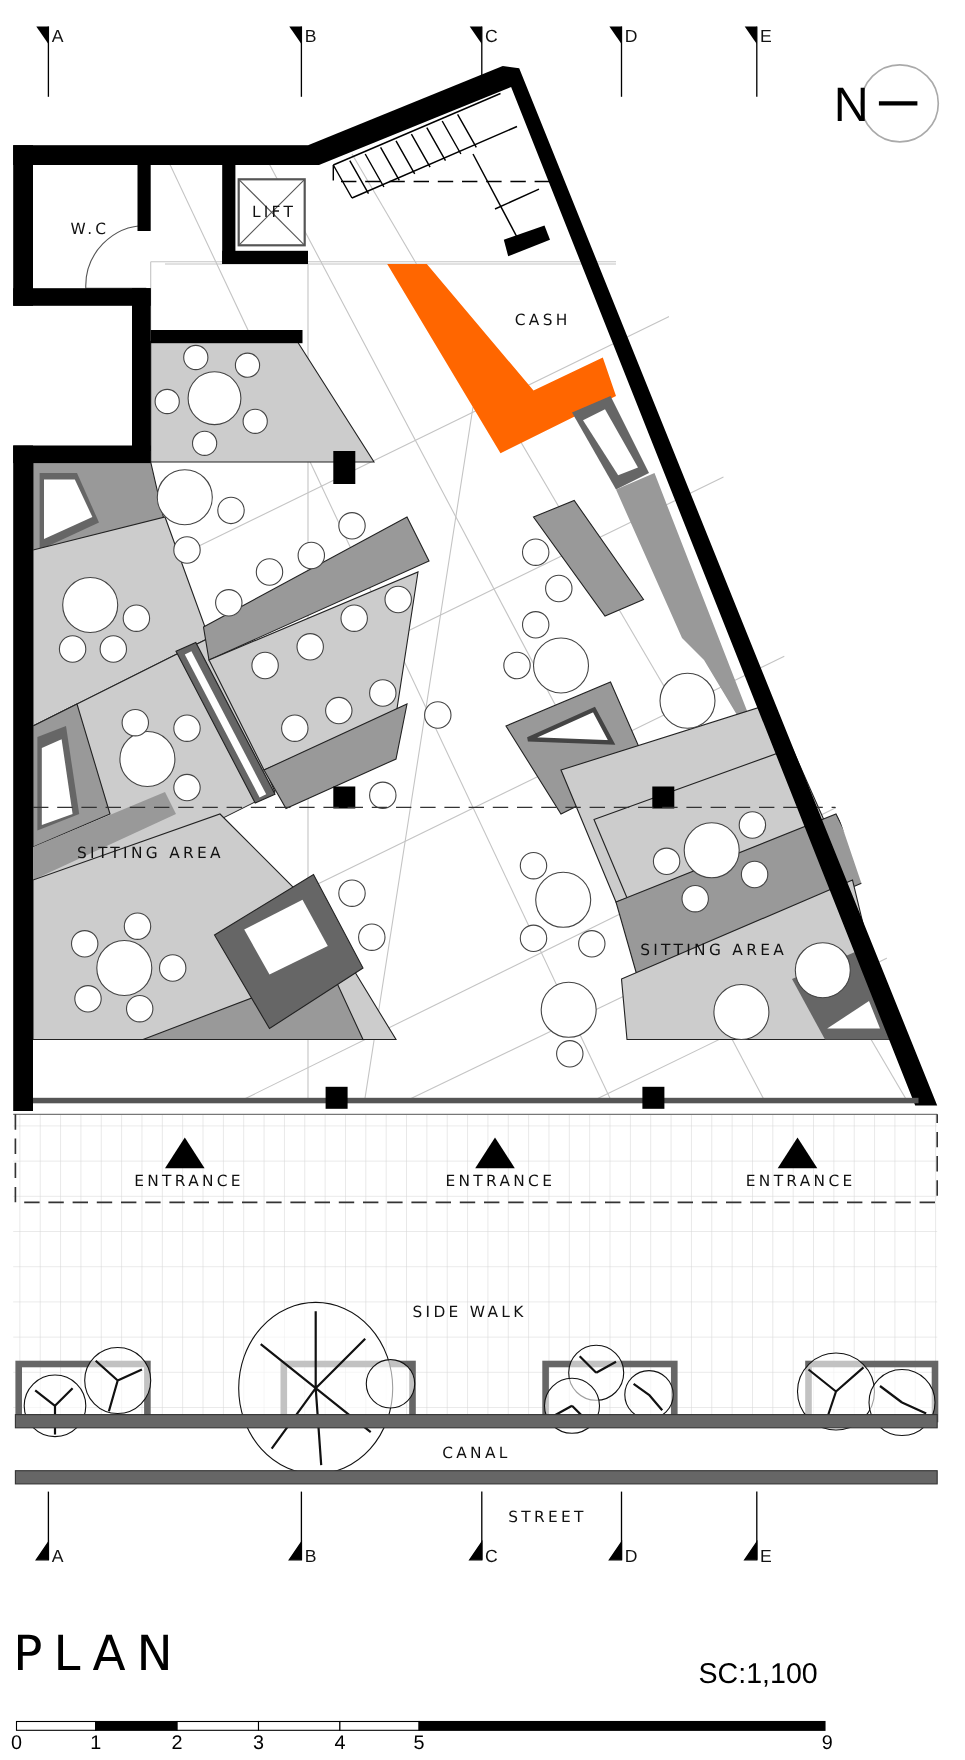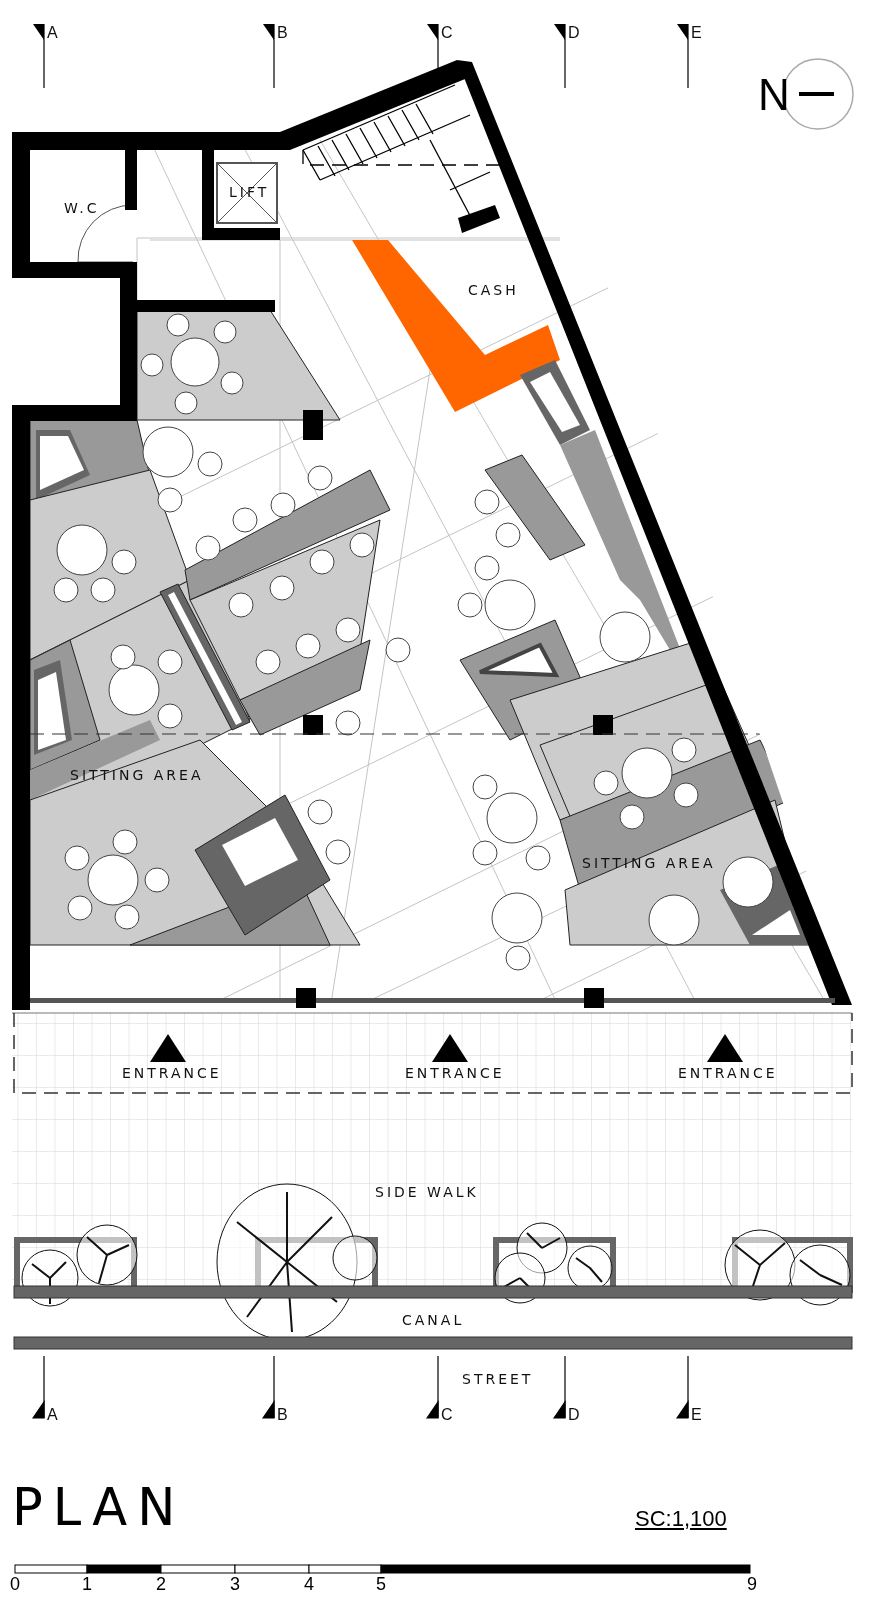--- a/index.html
+++ b/index.html
@@ -1,21 +1,21 @@
 <!DOCTYPE html>
 <html><head>
 <meta charset="utf-8">
 <style>
   html, body { margin:0; padding:0; background:#ffffff; }
   body { width:877px; height:1600px; position:relative; overflow:hidden; font-family:"DejaVu Sans", sans-serif; }
   svg.plan { position:absolute; left:0; top:0; }
   .lbl { font-family:"DejaVu Sans", sans-serif; fill:#111; letter-spacing:3px; font-size:14px; }
   .grid-lbl { font-family:"Liberation Sans", sans-serif; fill:#111; font-size:16px; }
-  .title { position:absolute; left:12px; top:1478px; font-family:"DejaVu Sans", sans-serif; font-size:51px; letter-spacing:10px; color:#000; font-weight:normal; }
-  .scale-lbl { position:absolute; left:635px; top:1506px; font-family:"Liberation Sans", sans-serif; font-size:22px; color:#000;text-decoration:underline; }
+  .title { position:absolute; left:12px; top:1478px; font-family:"DejaVu Sans", sans-serif; font-size:44px; letter-spacing:10px; color:#000; font-weight:normal; }
+  .scale-lbl { position:absolute; left:635px; top:1506px; font-family:"Liberation Sans", sans-serif; font-size:26px; color:#000; }
   .tick-lbl { position:absolute; top:1574px; font-family:"Liberation Sans", sans-serif; font-size:18px; color:#000; transform:translateX(-50%); }
 </style>
 </head>
 <body>
 
 <svg class="plan" width="877" height="1600" viewBox="0 0 877 1600">
   <defs>
     <pattern id="tile" width="18.5" height="32" patternUnits="userSpaceOnUse">
       <path d="M18.5 0 V32 M0 32 H18.5" stroke="#d6d6d6" stroke-width="1" fill="none"></path>
     </pattern>

